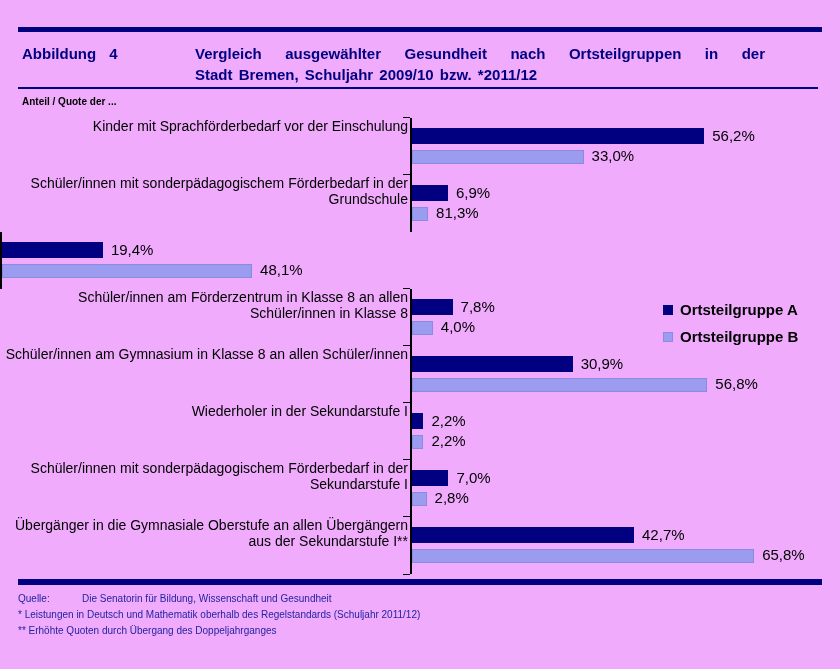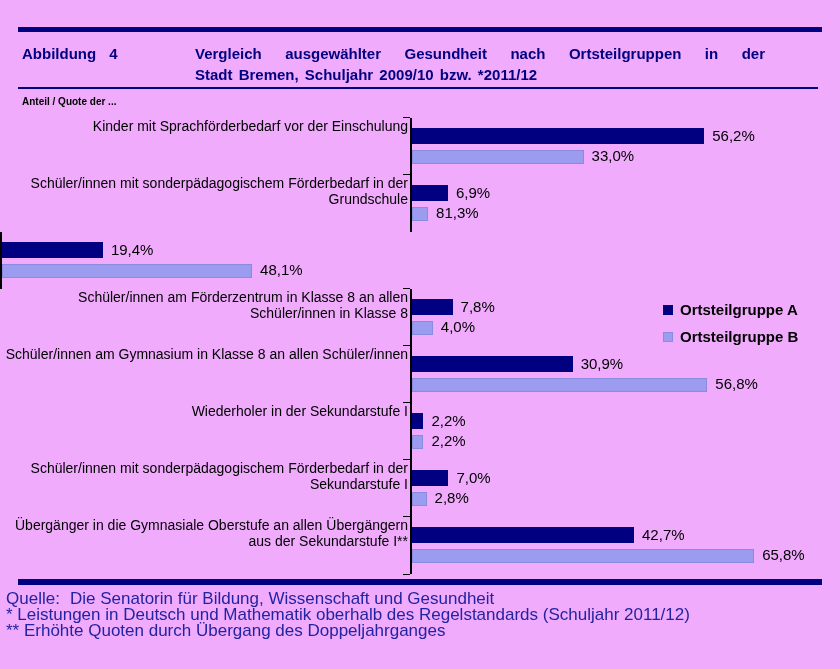--- a/index.html
+++ b/index.html
@@ -44,21 +44,21 @@
   .bar{flex:none;}
   .bar.a{height:16px;background:#000080;}
   .bar.b{height:14px;background:#9B9BEF;border:1px solid #8A8ADF;box-sizing:border-box;}
   .val{margin-left:8px;font-size:15px;color:#000;white-space:nowrap;}
 
   .legend{position:absolute;left:663px;top:183px;display:flex;flex-direction:column;gap:10px;}
   .lg-item{display:flex;align-items:center;gap:7px;}
   .lg-sq{width:10px;height:10px;flex:none;border:1px solid transparent;box-sizing:border-box;}
   .lg-tx{font-weight:bold;font-size:15px;color:#000;white-space:nowrap;}
 
-  .footer{margin:6px 22px 0 6px;color:#2323A0;font-size:17px;line-height:16px;}
+  .footer{margin:6px 22px 0 18px;color:#2323A0;font-size:10px;line-height:16px;}
   .src-label{display:inline-block;min-width:64px;}
 </style>
 </head>
 <body>
 
 <div class="page">
 
   <div class="rule-thick-top"></div>
 
   <div class="header">

